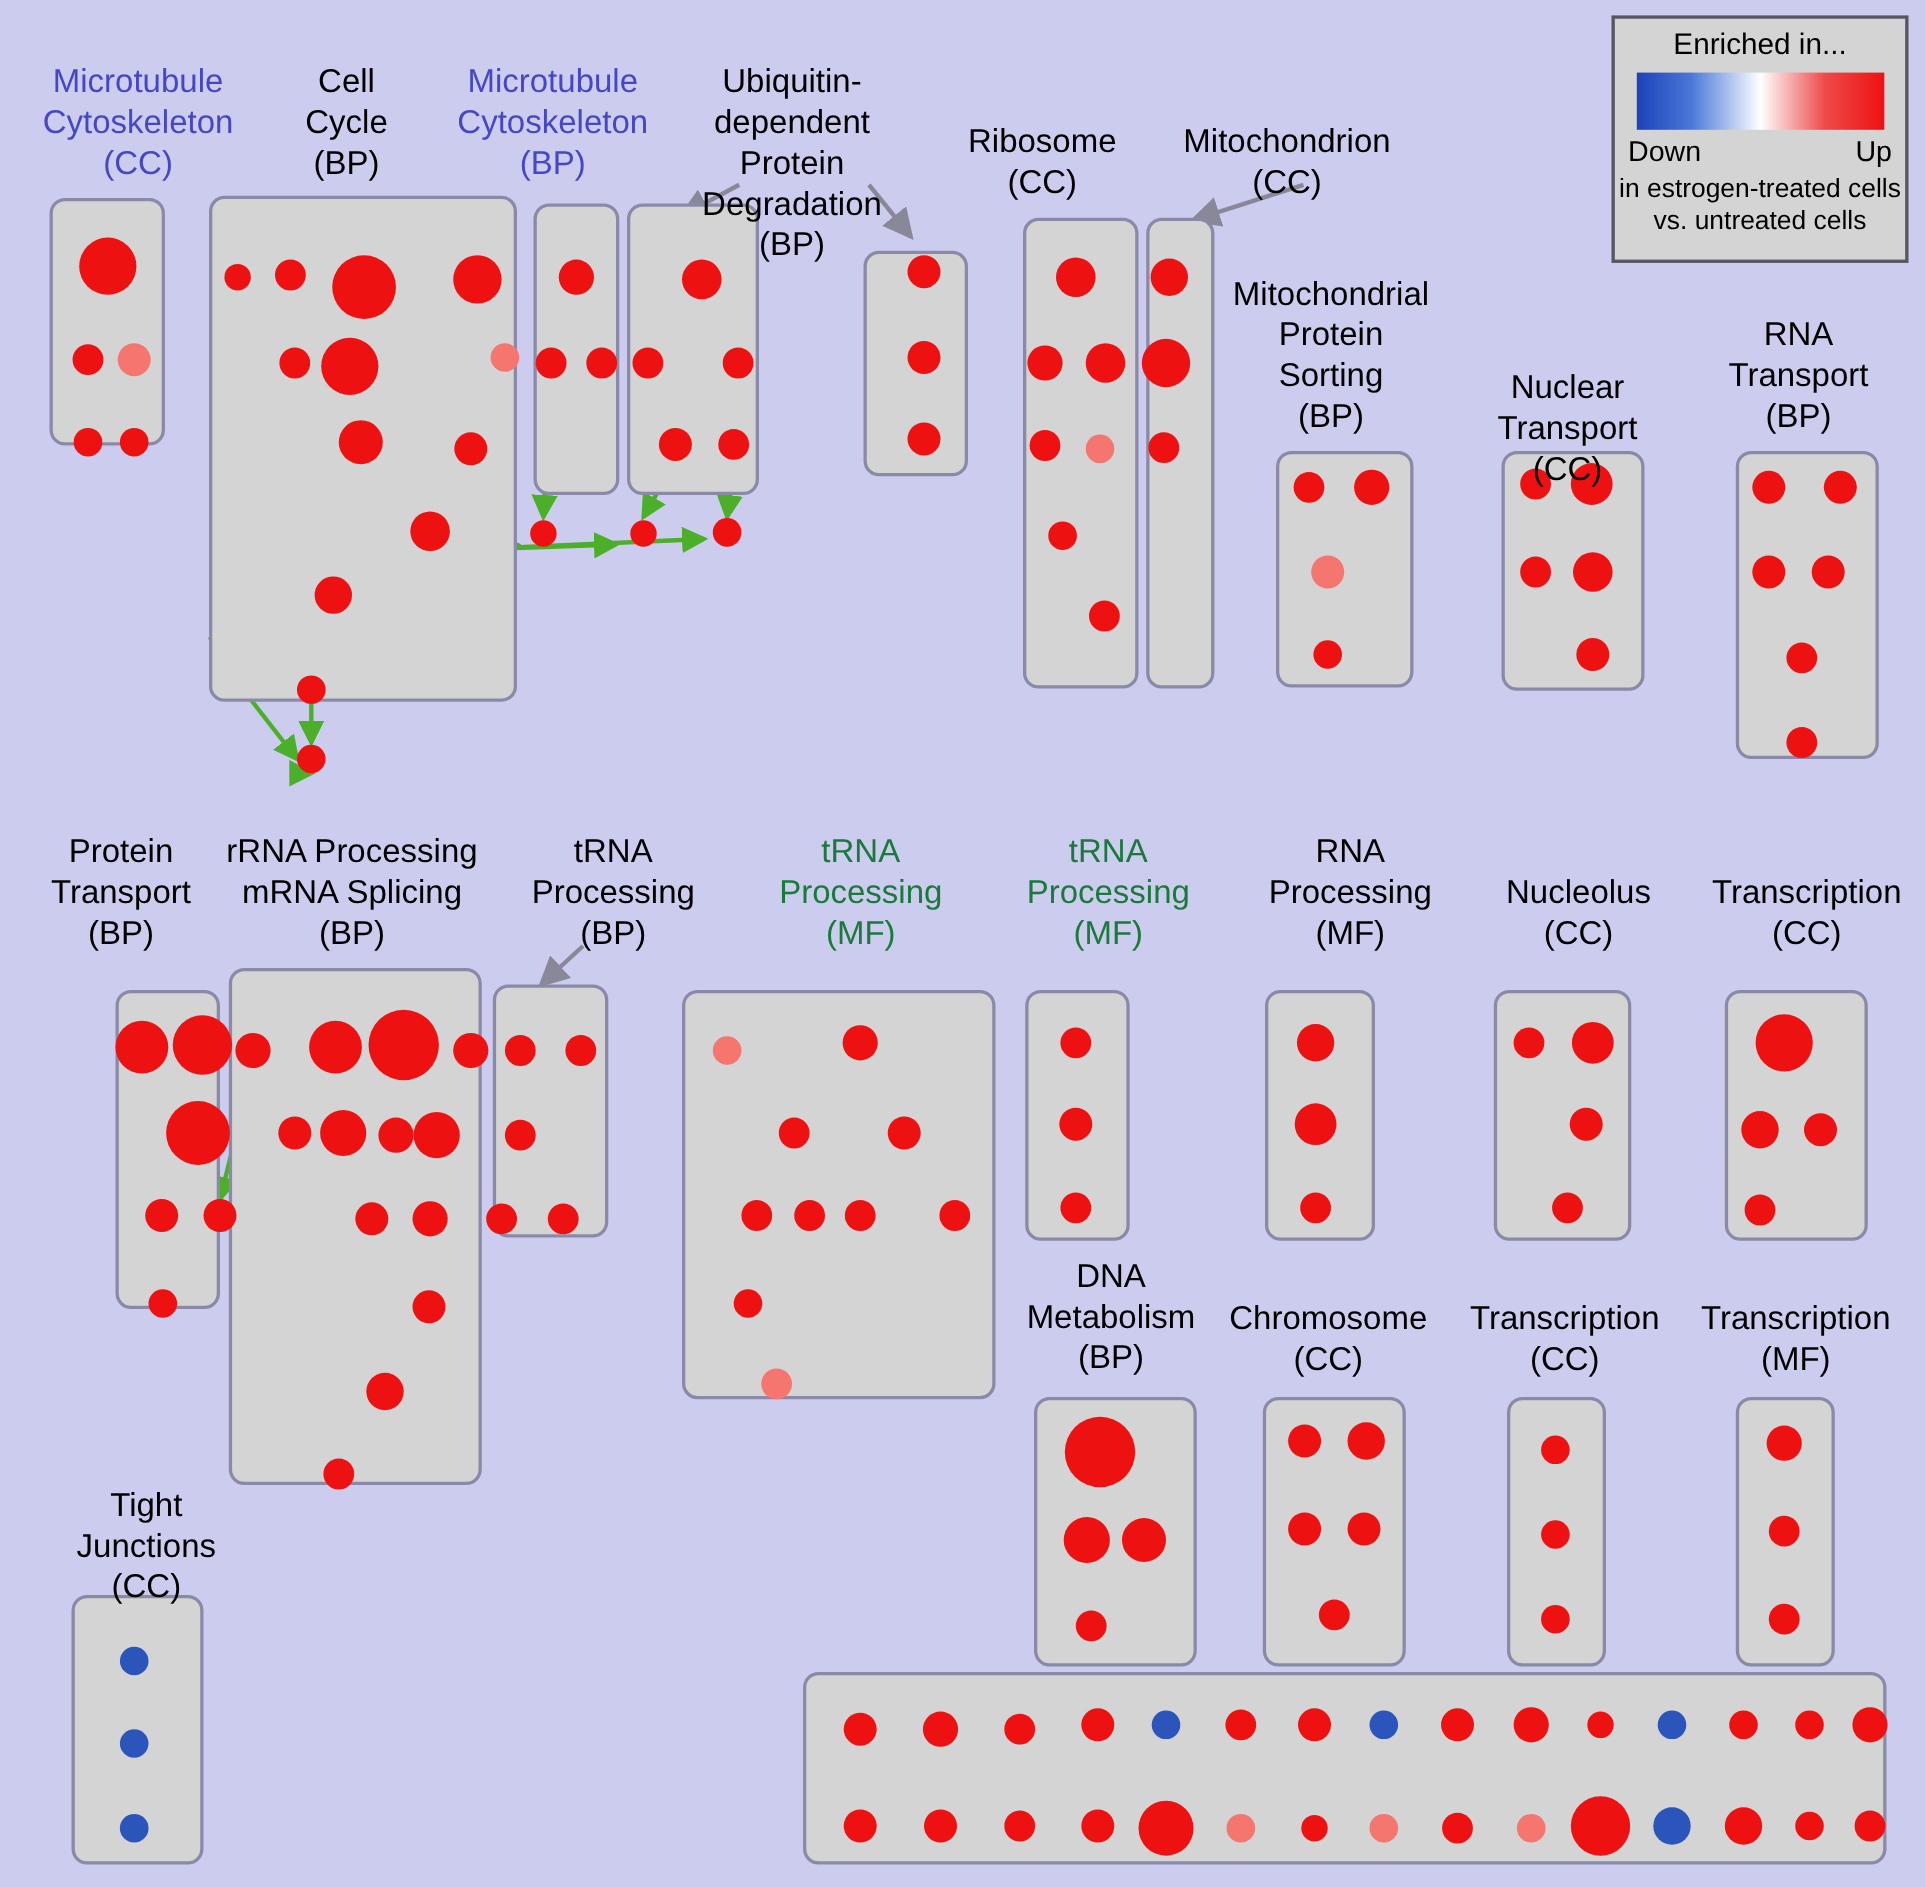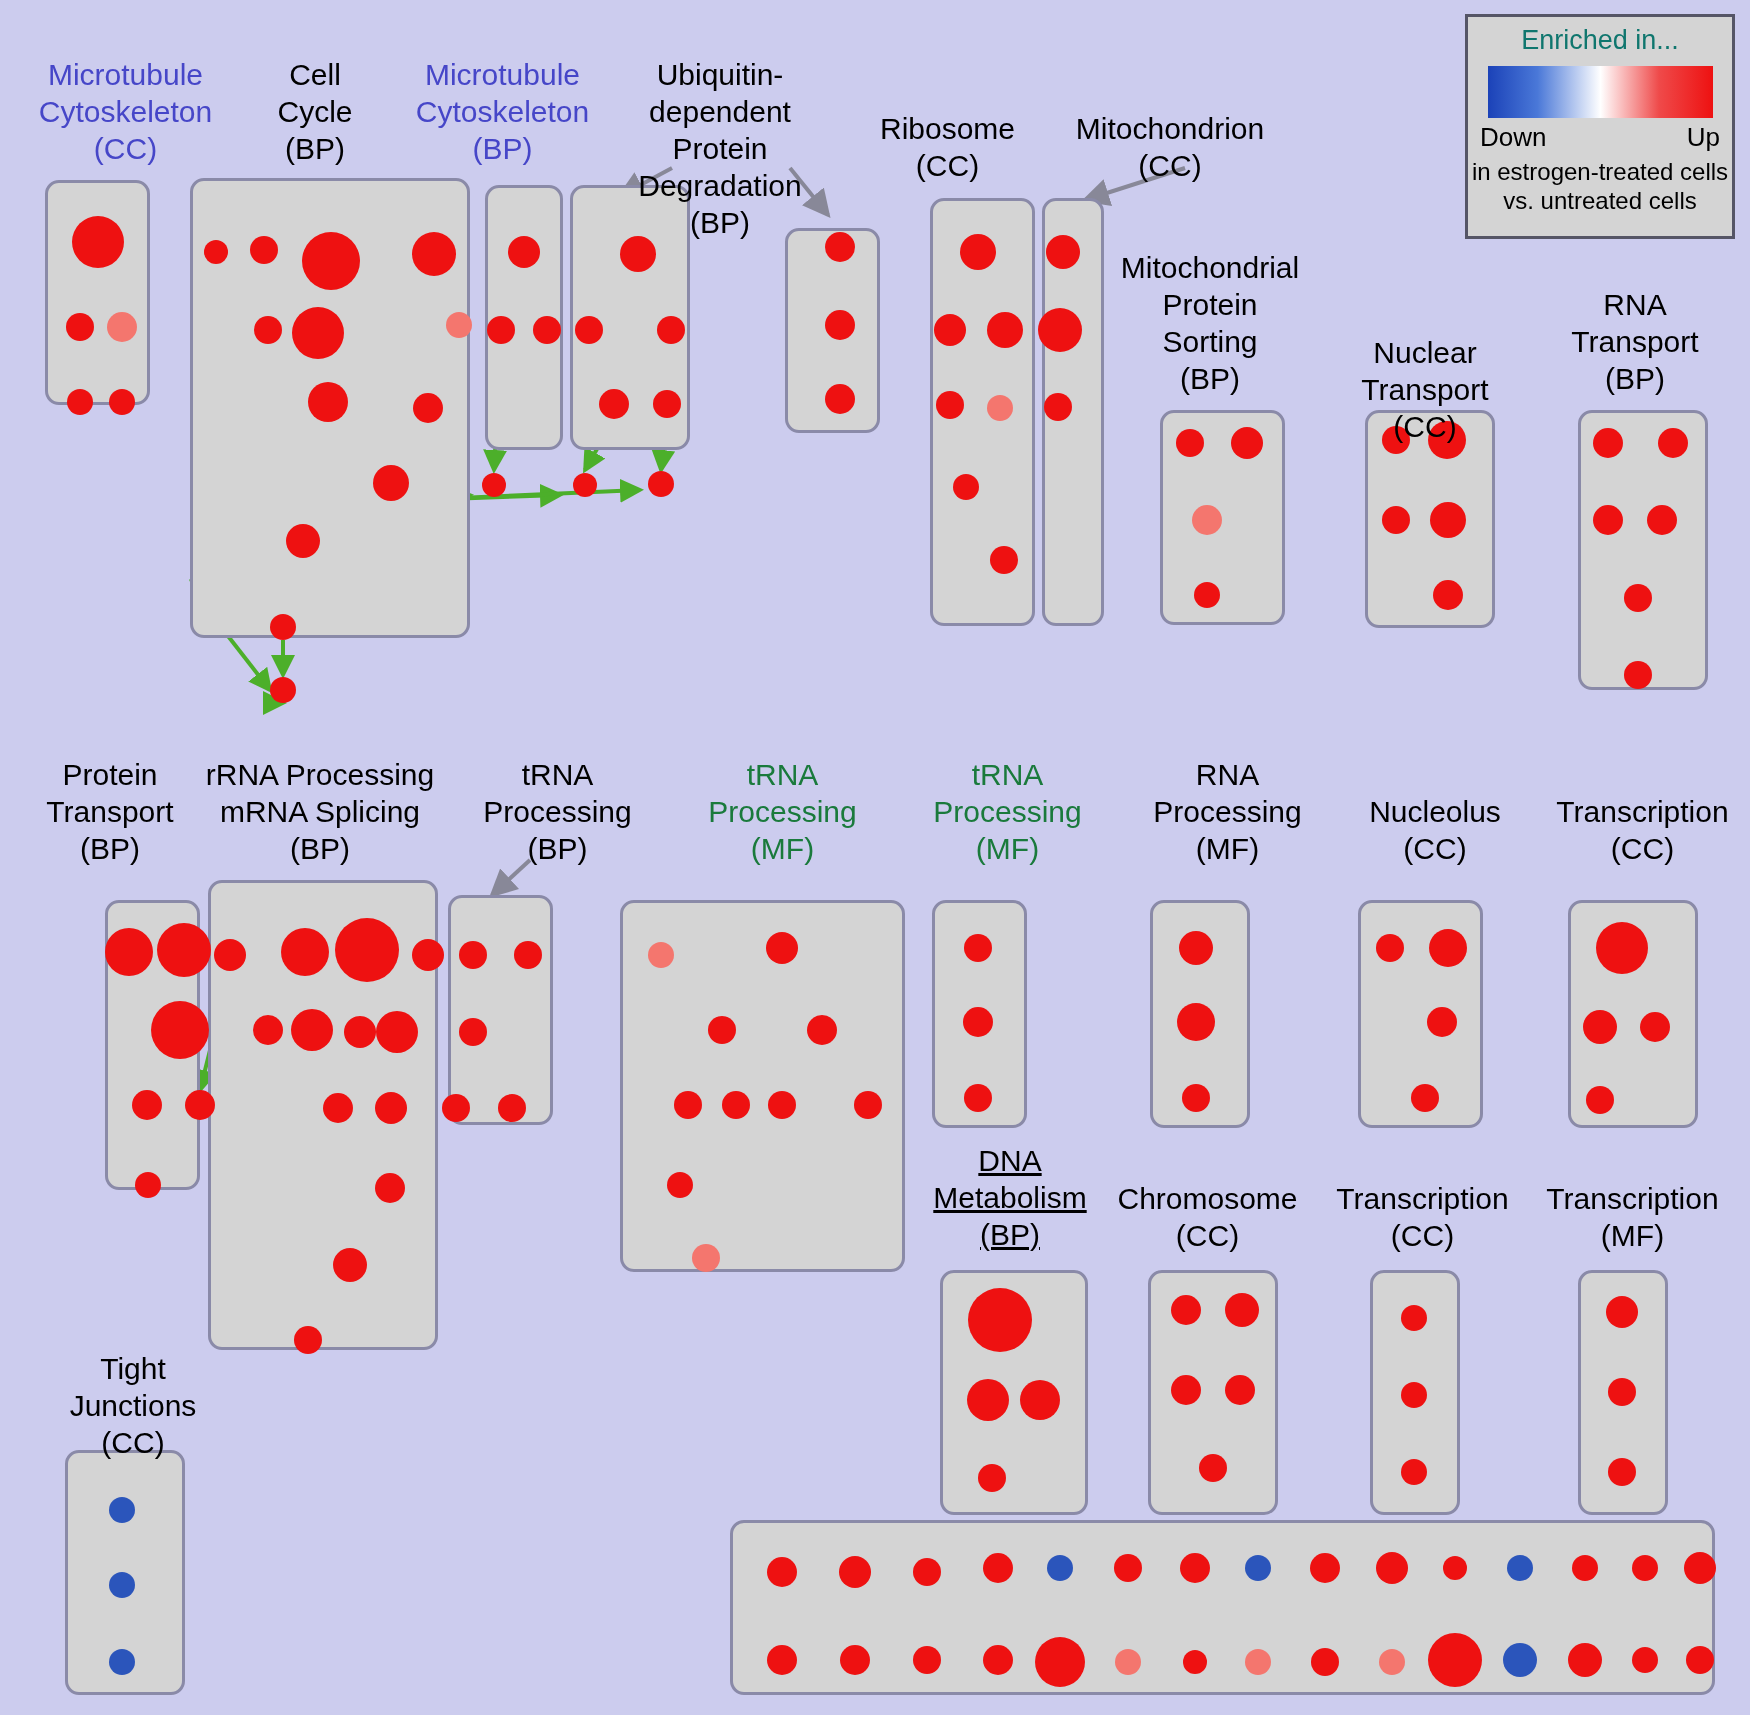--- a/index.html
+++ b/index.html
@@ -34,21 +34,21 @@
     box-sizing:border-box;
   }
   .legendbox{
     position:absolute;
     left:1465px;top:14px;width:270px;height:225px;
     background:#d4d4d4;
     border:3px solid #555566;
     box-sizing:border-box;
     text-align:center;
   }
-  .legendtitle{font-size:27px;margin-top:8px;color:#0f766e;}
+  .legendtitle{font-size:27px;margin-top:8px;color:#000000;}
   .gradbar{
     margin:10px auto 4px auto;
     width:225px;height:52px;
     background:linear-gradient(to right,#1b42b8 0%,#4a78d8 22%,#ffffff 50%,#ef4a4a 76%,#ee1111 100%);
   }
   .legendrow{display:flex;justify-content:space-between;padding:0 12px;font-size:26px;}
   .legendsub{font-size:24px;line-height:29px;margin-top:4px;}
   .paragraph{
     position:absolute;
     font-size:30px;
@@ -425,21 +425,21 @@
       <div class="lbl green" style="left: 915px; top: 756px; width: 185px;">tRNA
 Processing
 (MF)</div>
       <div class="lbl" style="left: 1140px; top: 756px; width: 175px;">RNA
 Processing
 (MF)</div>
       <div class="lbl" style="left: 1345px; top: 793px; width: 180px;">Nucleolus
 (CC)</div>
       <div class="lbl" style="left: 1540px; top: 793px; width: 205px;">Transcription
 (CC)</div>
-      <div class="lbl" style="left: 915px; top: 1142px; width: 190px; text-decoration: underline;">DNA
+      <div class="lbl" style="left: 915px; top: 1142px; width: 190px;">DNA
 Metabolism
 (BP)</div>
       <div class="lbl" style="left: 1105px; top: 1180px; width: 205px;">Chromosome
 (CC)</div>
       <div class="lbl" style="left: 1320px; top: 1180px; width: 205px;">Transcription
 (CC)</div>
       <div class="lbl" style="left: 1530px; top: 1180px; width: 205px;">Transcription
 (MF)</div>
       <div class="lbl" style="left: 48px; top: 1310px; width: 170px; margin-top: 40px;">Tight
 Junctions

